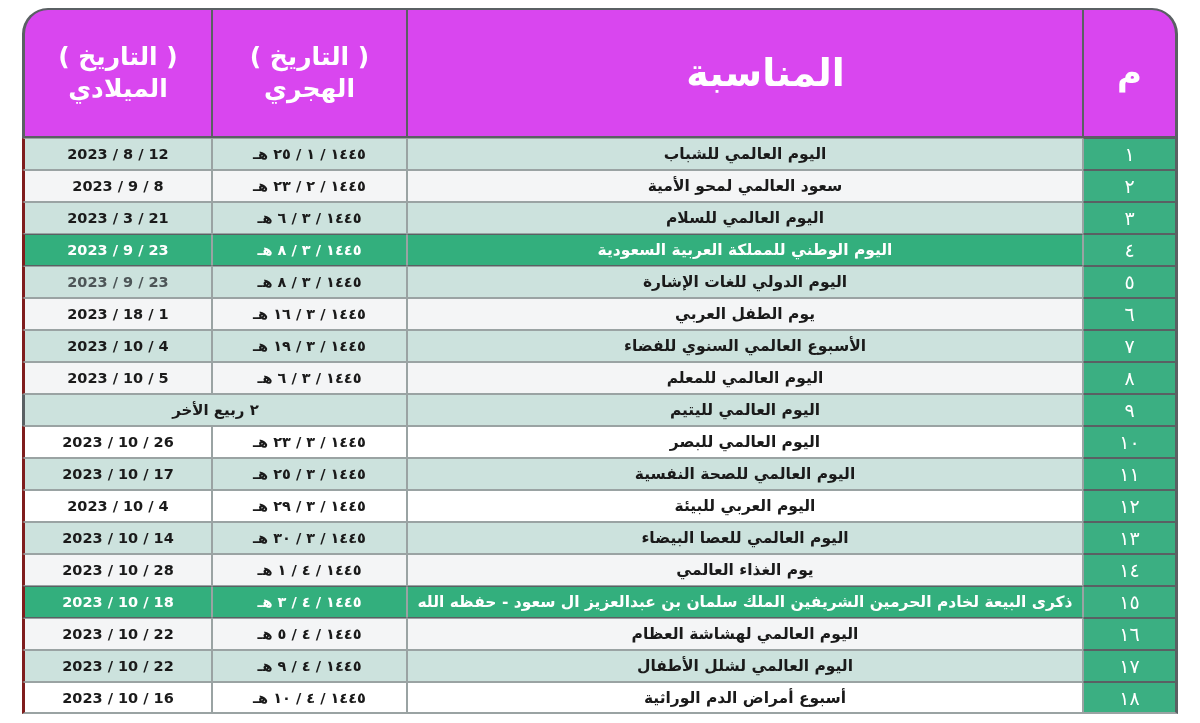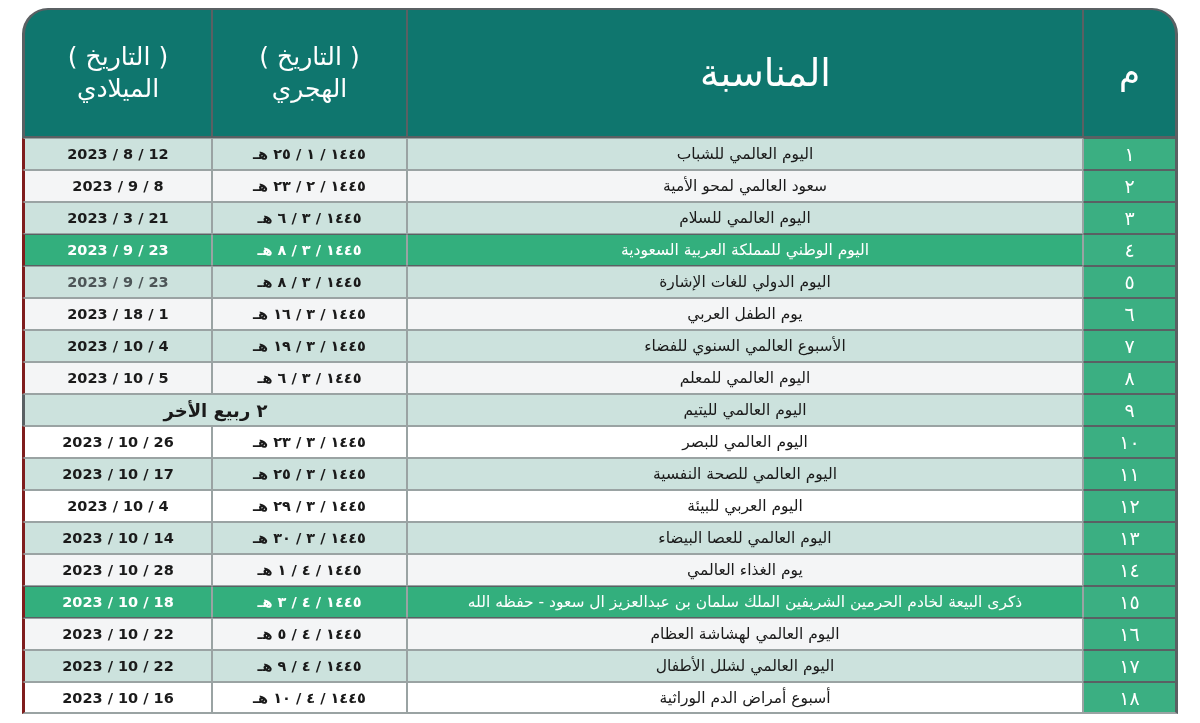--- a/index.html
+++ b/index.html
@@ -35,26 +35,26 @@
   table.cal {
     width: 100%;
     border-collapse: separate;
     border-spacing: 0;
     table-layout: fixed;
     direction: rtl;
   }
 
   
   thead tr.head-row th {
-    background: #0f766e;
+    background: #d946ef;
     color: #ffffff;
     height: 130px;
     vertical-align: middle;
     text-align: center;
-    font-weight: 400;
+    font-weight: 700;
     border: 2px solid #5a6063;
     border-left-width: 1px;
     border-right-width: 1px;
     padding: 0 6px;
     box-sizing: border-box;
     line-height: 1.28;
   }
   thead tr.head-row th.h-num {
     width: 95px;
     border-right: 3px solid #5a6063;
@@ -98,35 +98,35 @@
     background: #3BAF82;
     color: #ffffff;
     font-size: 19px;
     border-right: 3px solid #5a6063;
     border-top-color: #5a6063;
     border-bottom-color: #5a6063;
     letter-spacing: 0.5px;
   }
   tbody td.c-occasion {
     font-size: 15.5px;
-    font-weight: 400;
+    font-weight: 700;
   }
   tbody td.c-hijri {
     font-size: 14.5px;
     font-weight: 700;
     letter-spacing: 0.2px;
   }
   tbody td.c-greg {
     font-size: 14.5px;
     font-weight: 700;
     border-left: 3px solid #7f1d1d;
     direction: ltr;
   }
   tbody td.c-merged {
-    font-size: 18px;
+    font-size: 15px;
     font-weight: 700;
     border-left: 3px solid #5a6063;
   }
 
   
   tr.tint td.c-occasion,
   tr.tint td.c-hijri,
   tr.tint td.c-greg,
   tr.tint td.c-merged { background: #CCE2DD; }
 

